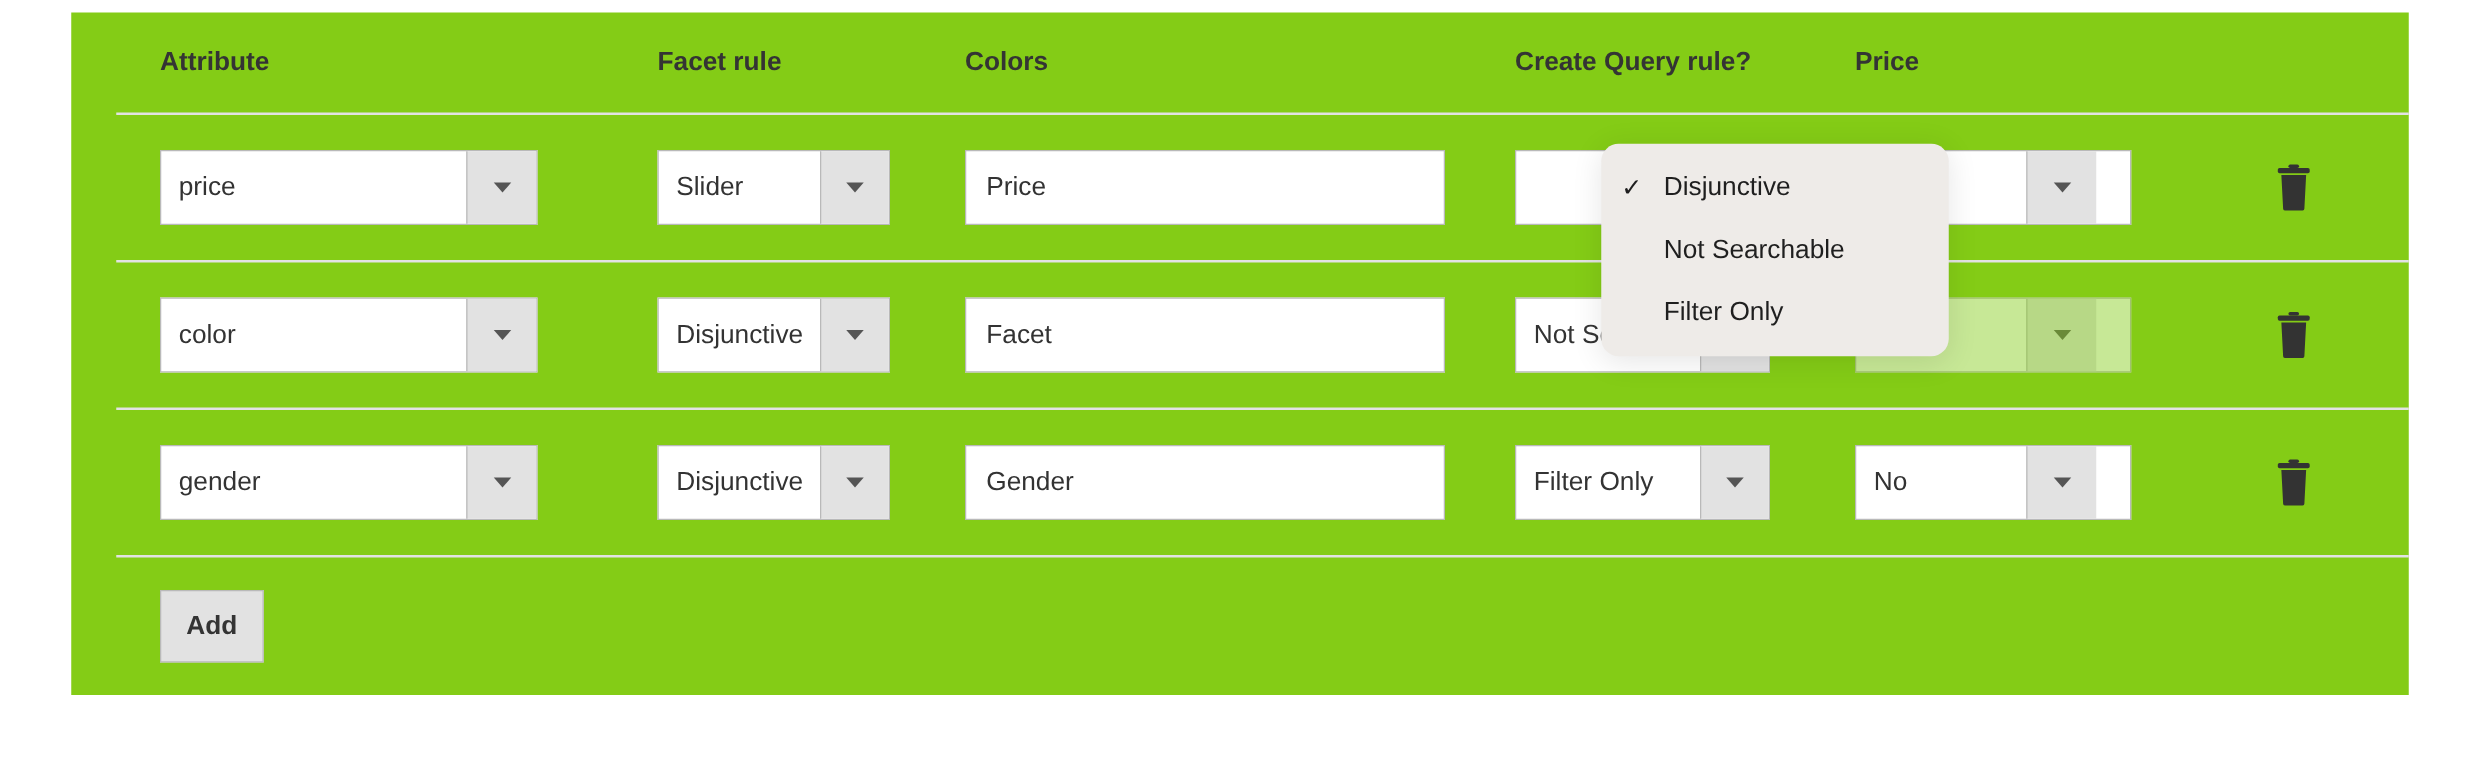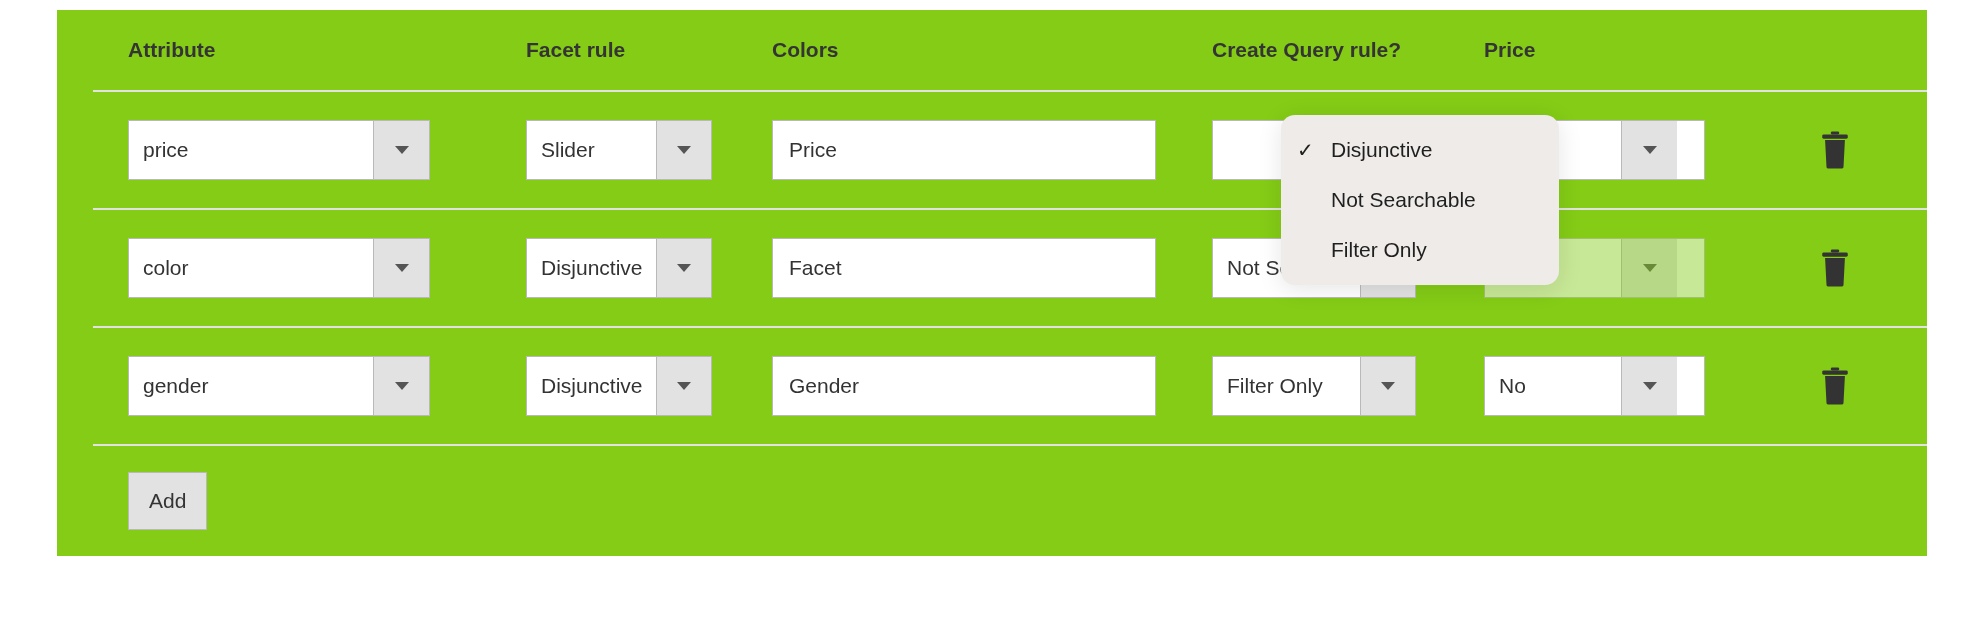--- a/index.html
+++ b/index.html
@@ -94,21 +94,21 @@
     }
     .add-btn {
       display: inline-flex;
       align-items: center;
       justify-content: center;
       height: 58px;
       padding: 0 20px;
       border: 1px solid #b9b9b9;
       background: #e2e2e2;
       color: #343434;
-      font-weight: 400;
+      font-weight: 700;
       cursor: pointer;
     }
     .popup {
       position: absolute;
       left: 1224px;
       top: 105px;
       width: 278px;
       background: #eeebe8;
       border-radius: 14px;
       padding: 10px 0;

